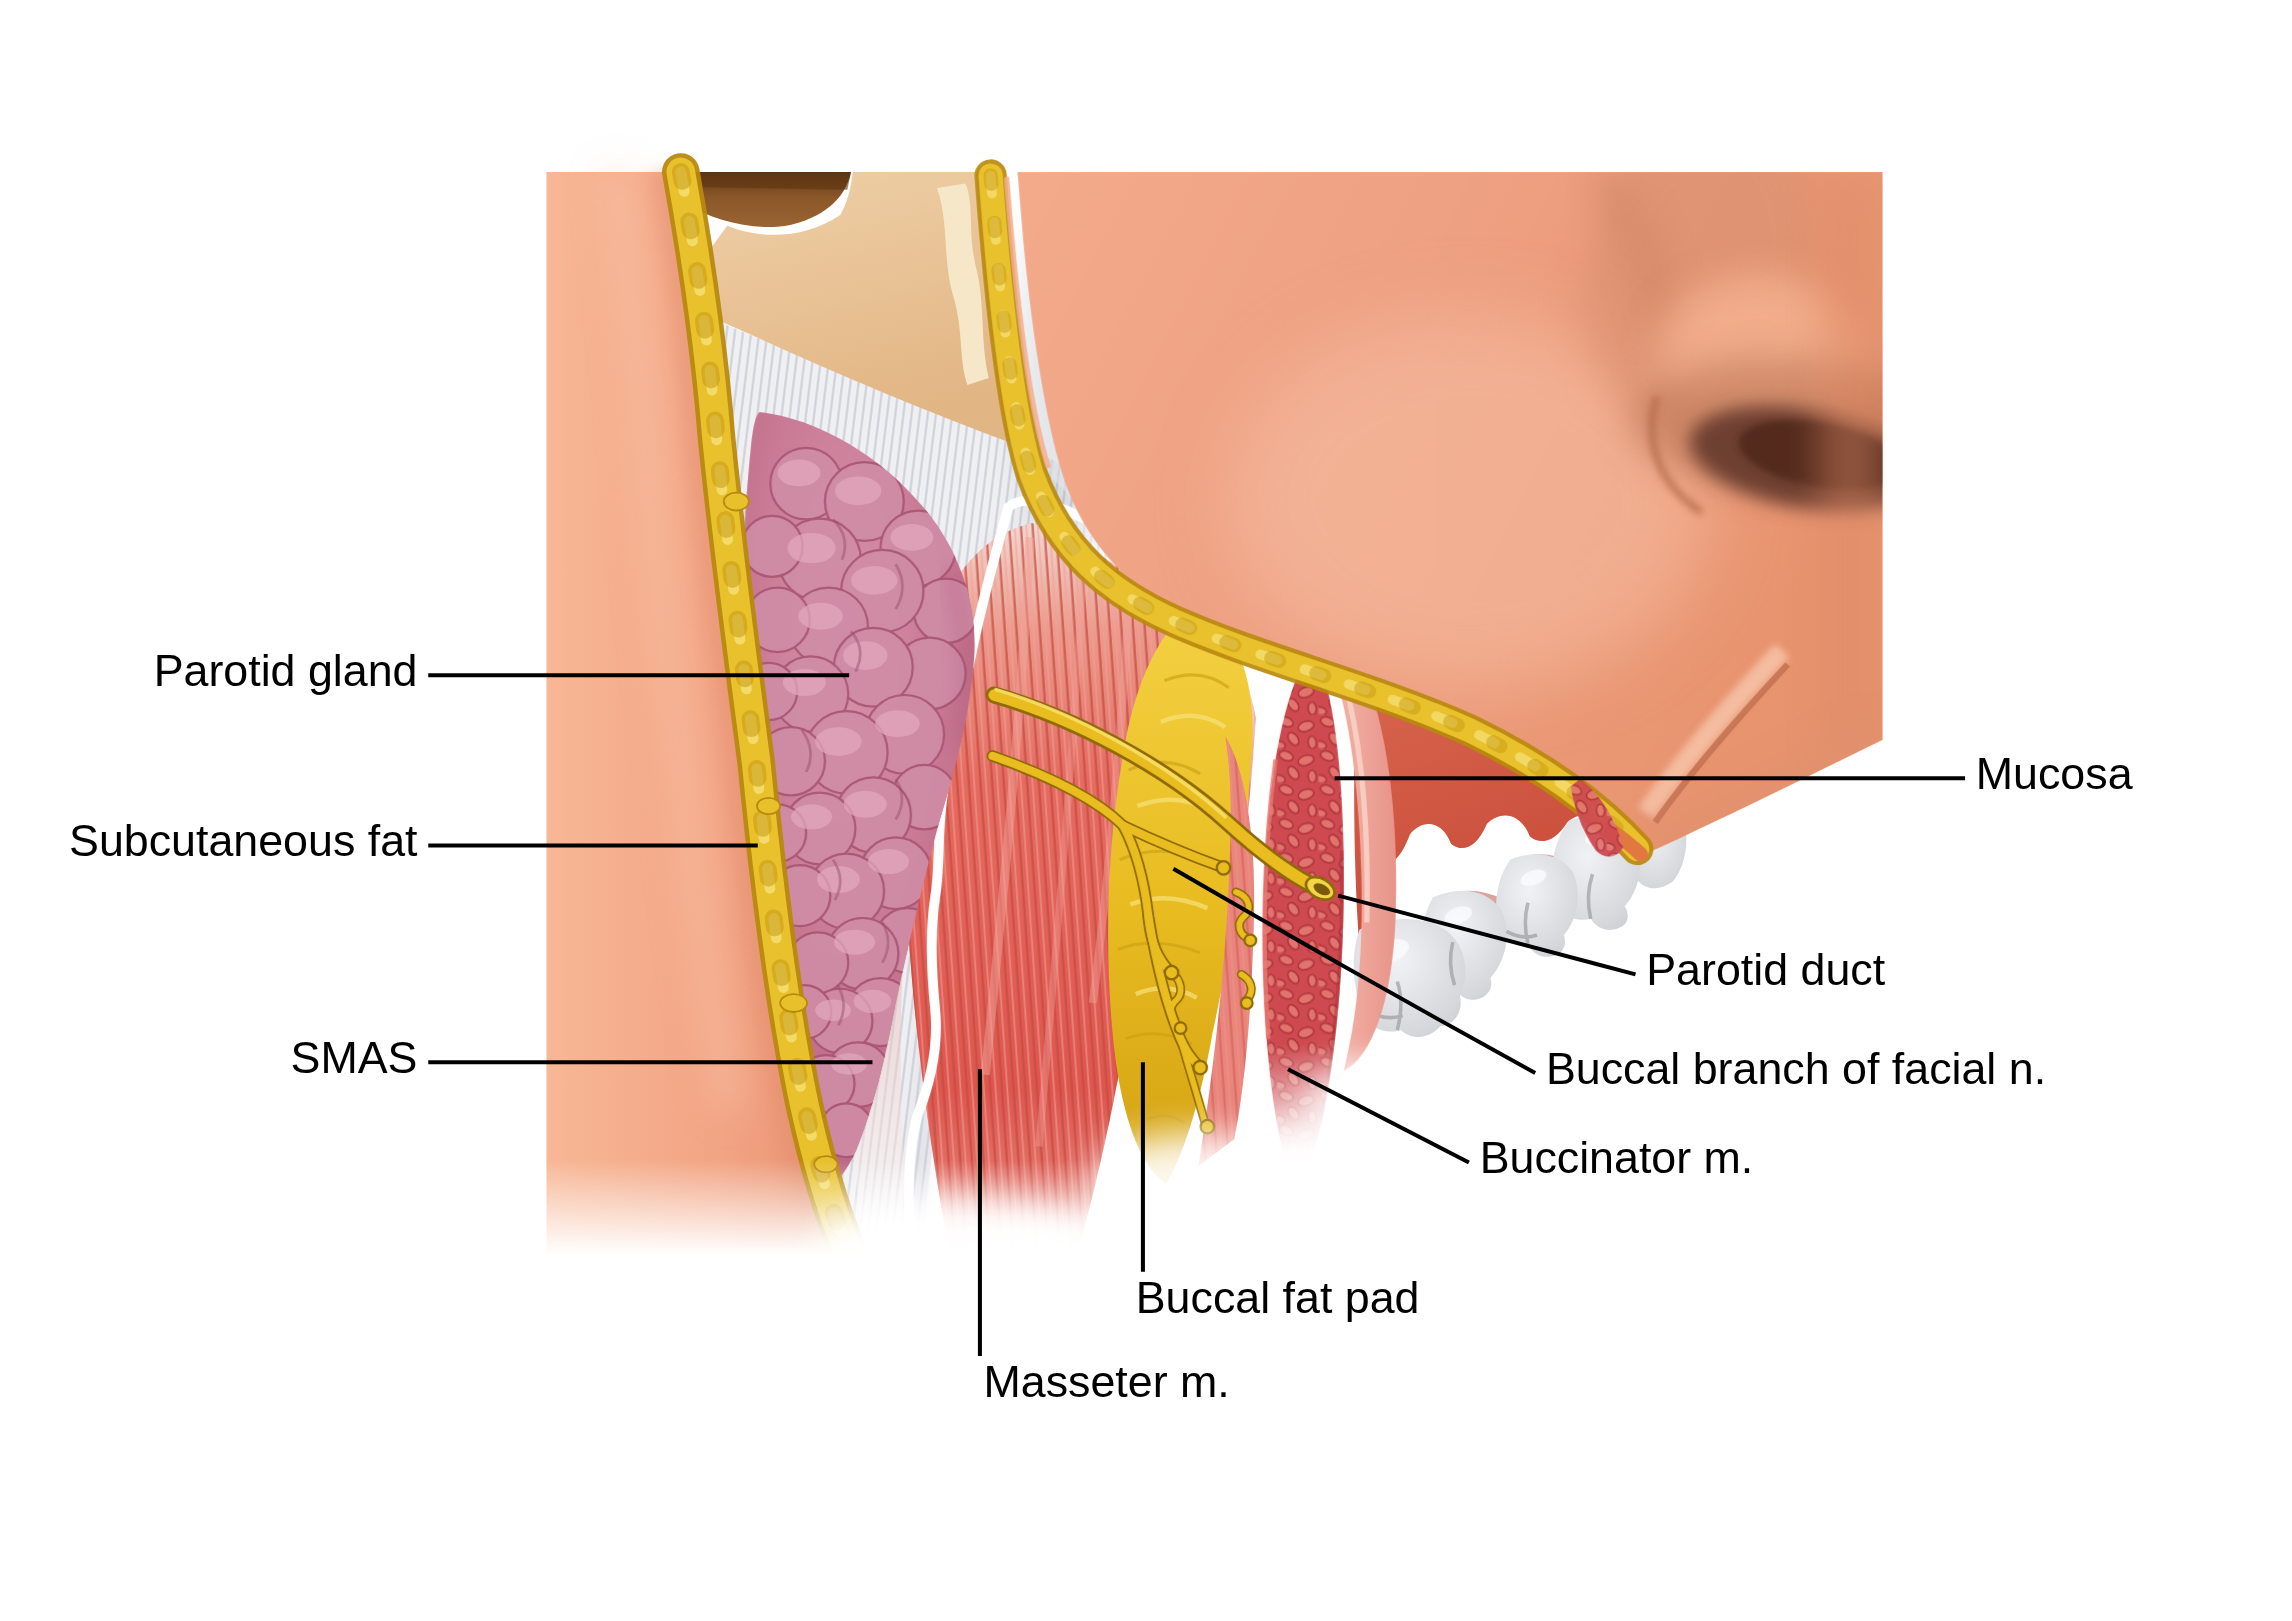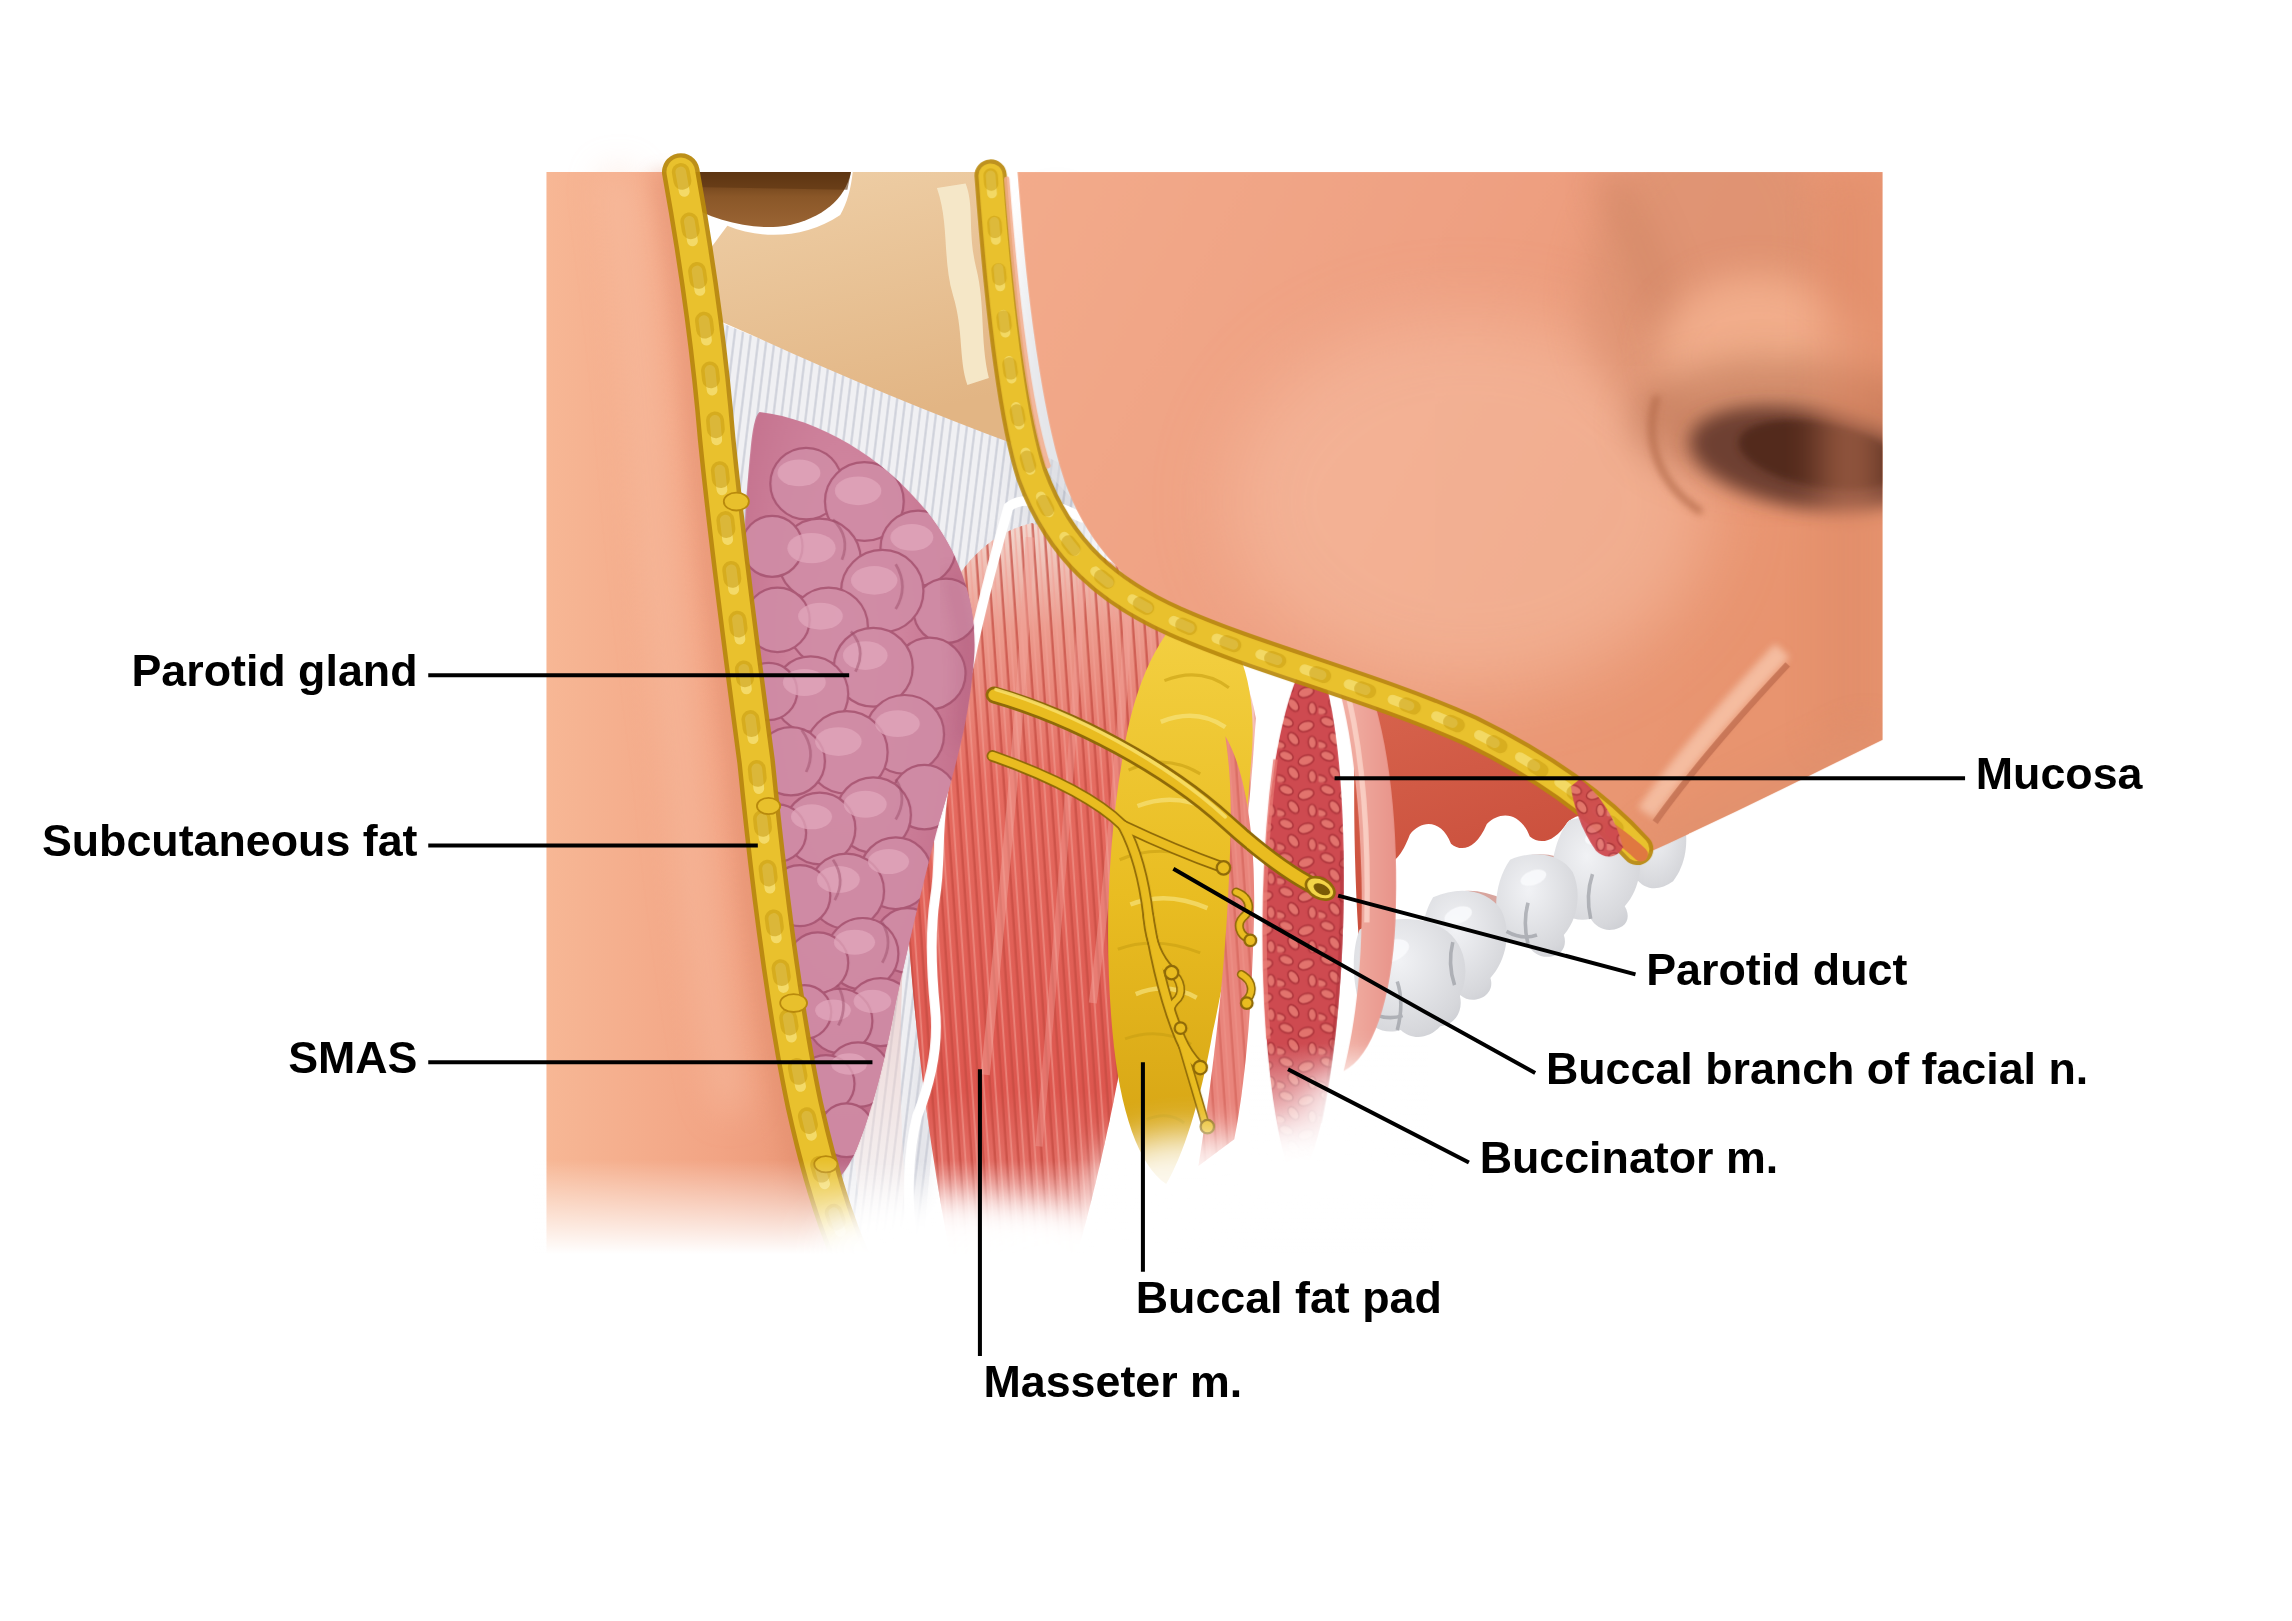--- a/index.html
+++ b/index.html
@@ -2,21 +2,21 @@
 <html style="--c-bg: #FFFFFF; --c-text: #000000; --c-line: #000000; --c-skin: #F2A484; --c-fat: #E9C12D; --c-gland: #C4718D; --c-masseter: #E06058; --c-fatpad: #E9BD22; --c-nerve: #E9BC20; --c-buccinator: #CE4A50; --c-mucosa: #EFA89B; --c-cavity: #D05842; --c-teeth: #D6D7DB; --c-fascia: #F0F0F3; --c-tan: #EBC79E; --c-hair: #7A4A1E;font-size:14.3px"><head>
 <meta charset="utf-8">
 <style>
   :root{
     --c-bg:#FFFFFF; --c-text:#000000; --c-line:#000000;
     --c-skin:#F2A484; --c-fat:#E9C12D; --c-gland:#C4718D; --c-masseter:#E06058;
     --c-fatpad:#E9BD22; --c-nerve:#E9BC20; --c-buccinator:#CE4A50; --c-mucosa:#EFA89B;
     --c-cavity:#D05842; --c-teeth:#D6D7DB; --c-fascia:#F0F0F3; --c-tan:#EBC79E; --c-hair:#7A4A1E;
   }
   html,body{margin:0;padding:0;background:var(--c-bg);}
-  .stage{position:relative;width:2293px;height:1621px;background:var(--c-bg);overflow:hidden;font-weight:bold;}
+  .stage{position:relative;width:2293px;height:1621px;background:var(--c-bg);overflow:hidden;}
   svg{position:absolute;left:0;top:0;}
   text{font-family:"Liberation Sans","DejaVu Sans",sans-serif;font-size:50px;fill:var(--c-text);}
 </style>
 </head>
 <body>
 
 <div class="stage">
 <svg width="2293" height="1621" viewBox="0 0 2560 1810">
 <defs>
   <linearGradient id="flapg" x1="0" y1="0" x2="1" y2="0">

